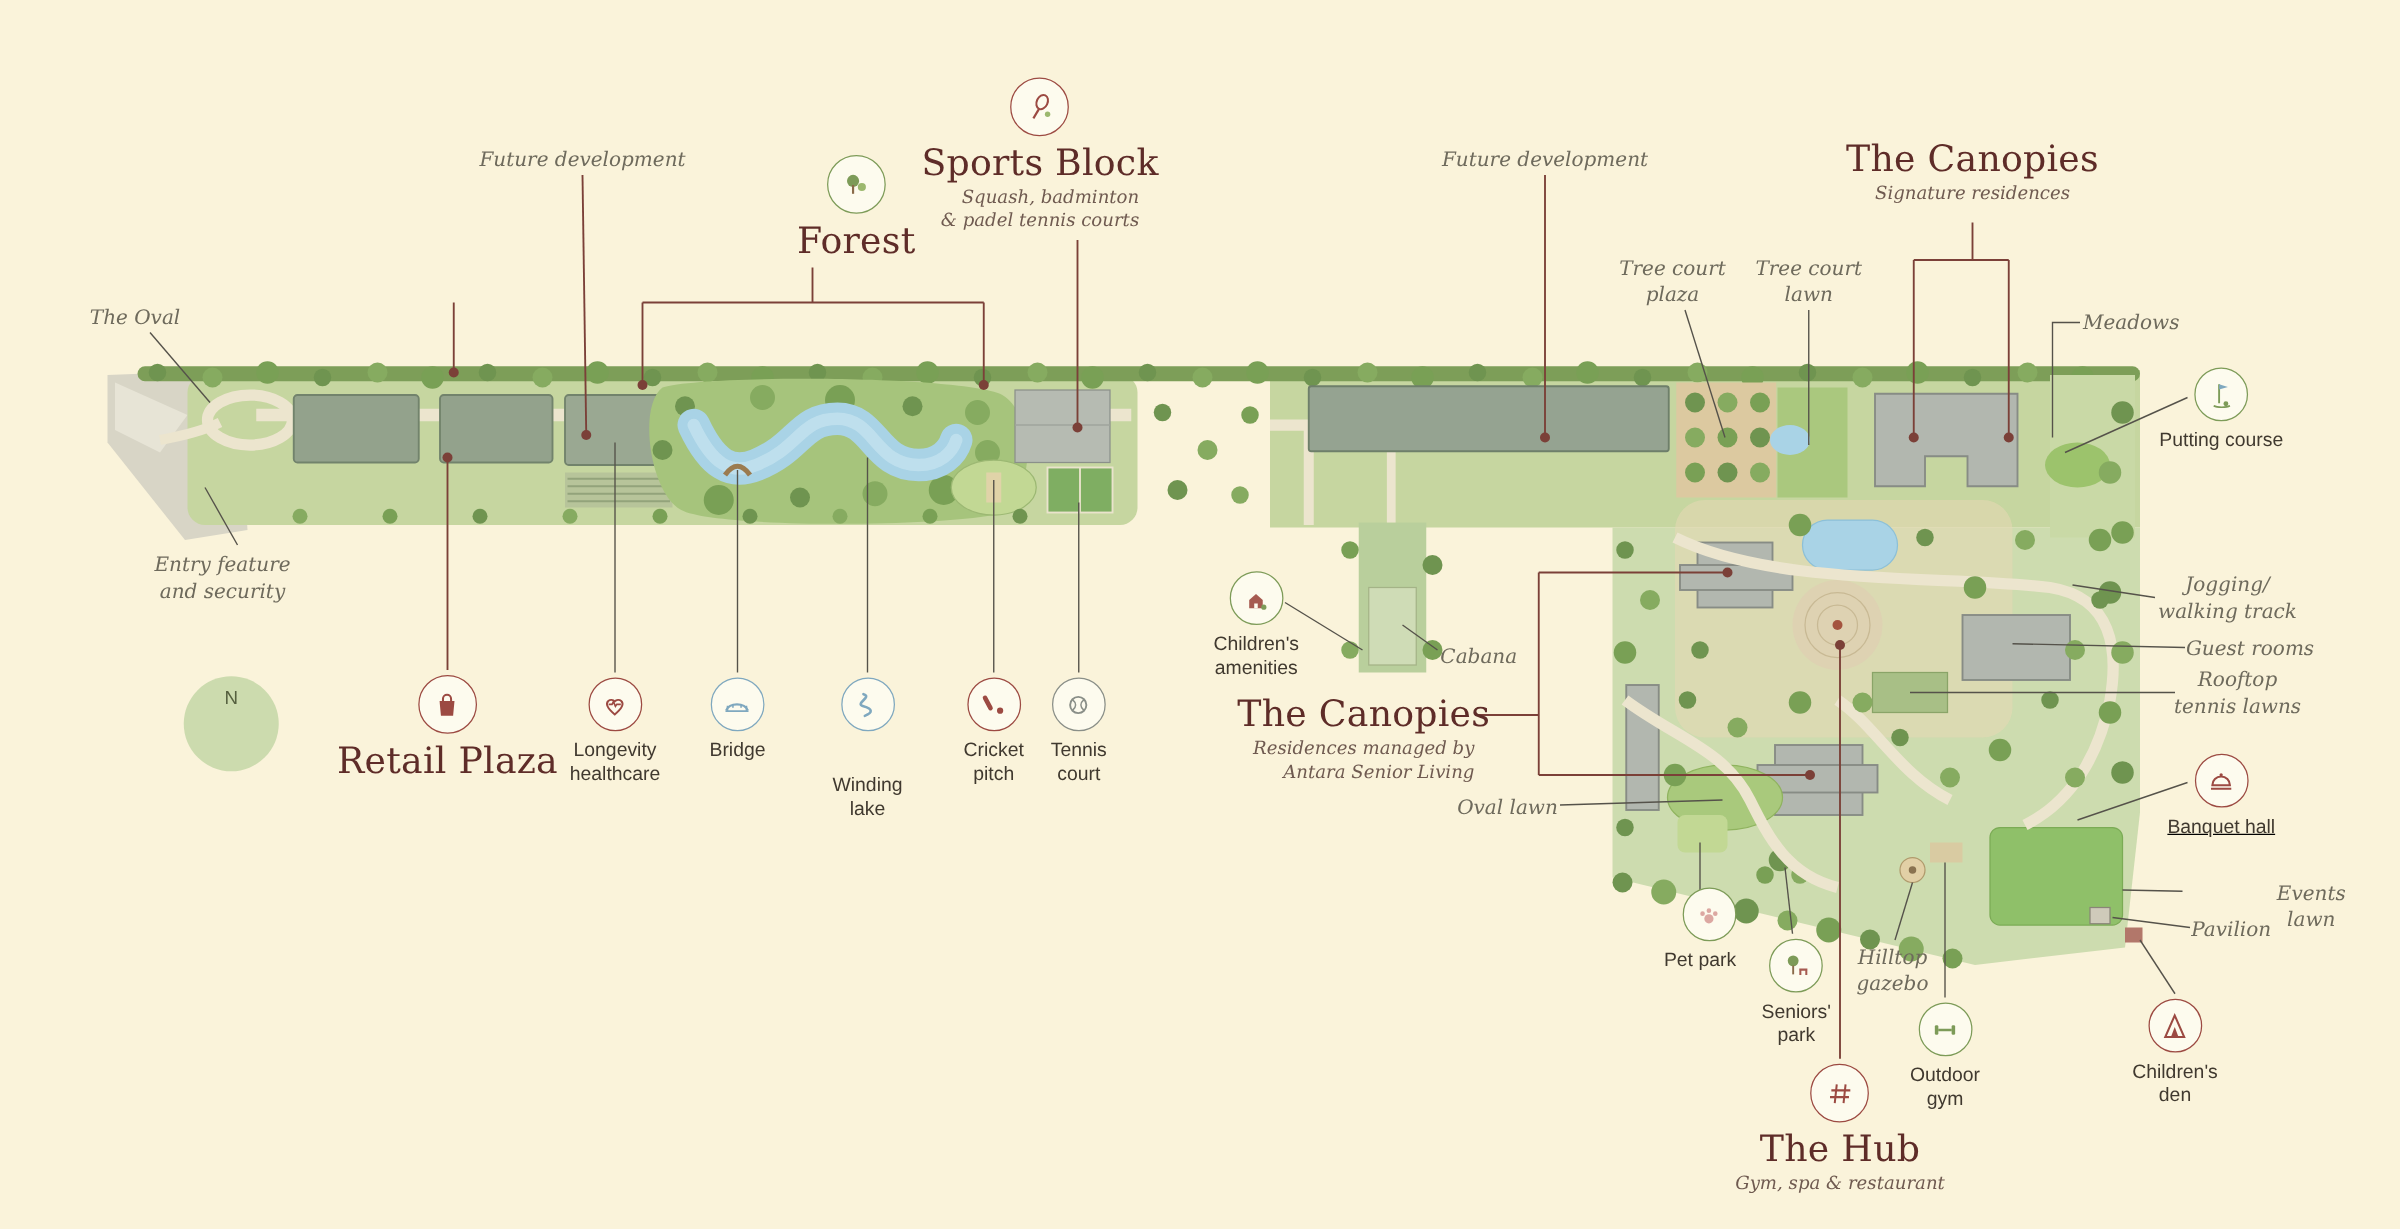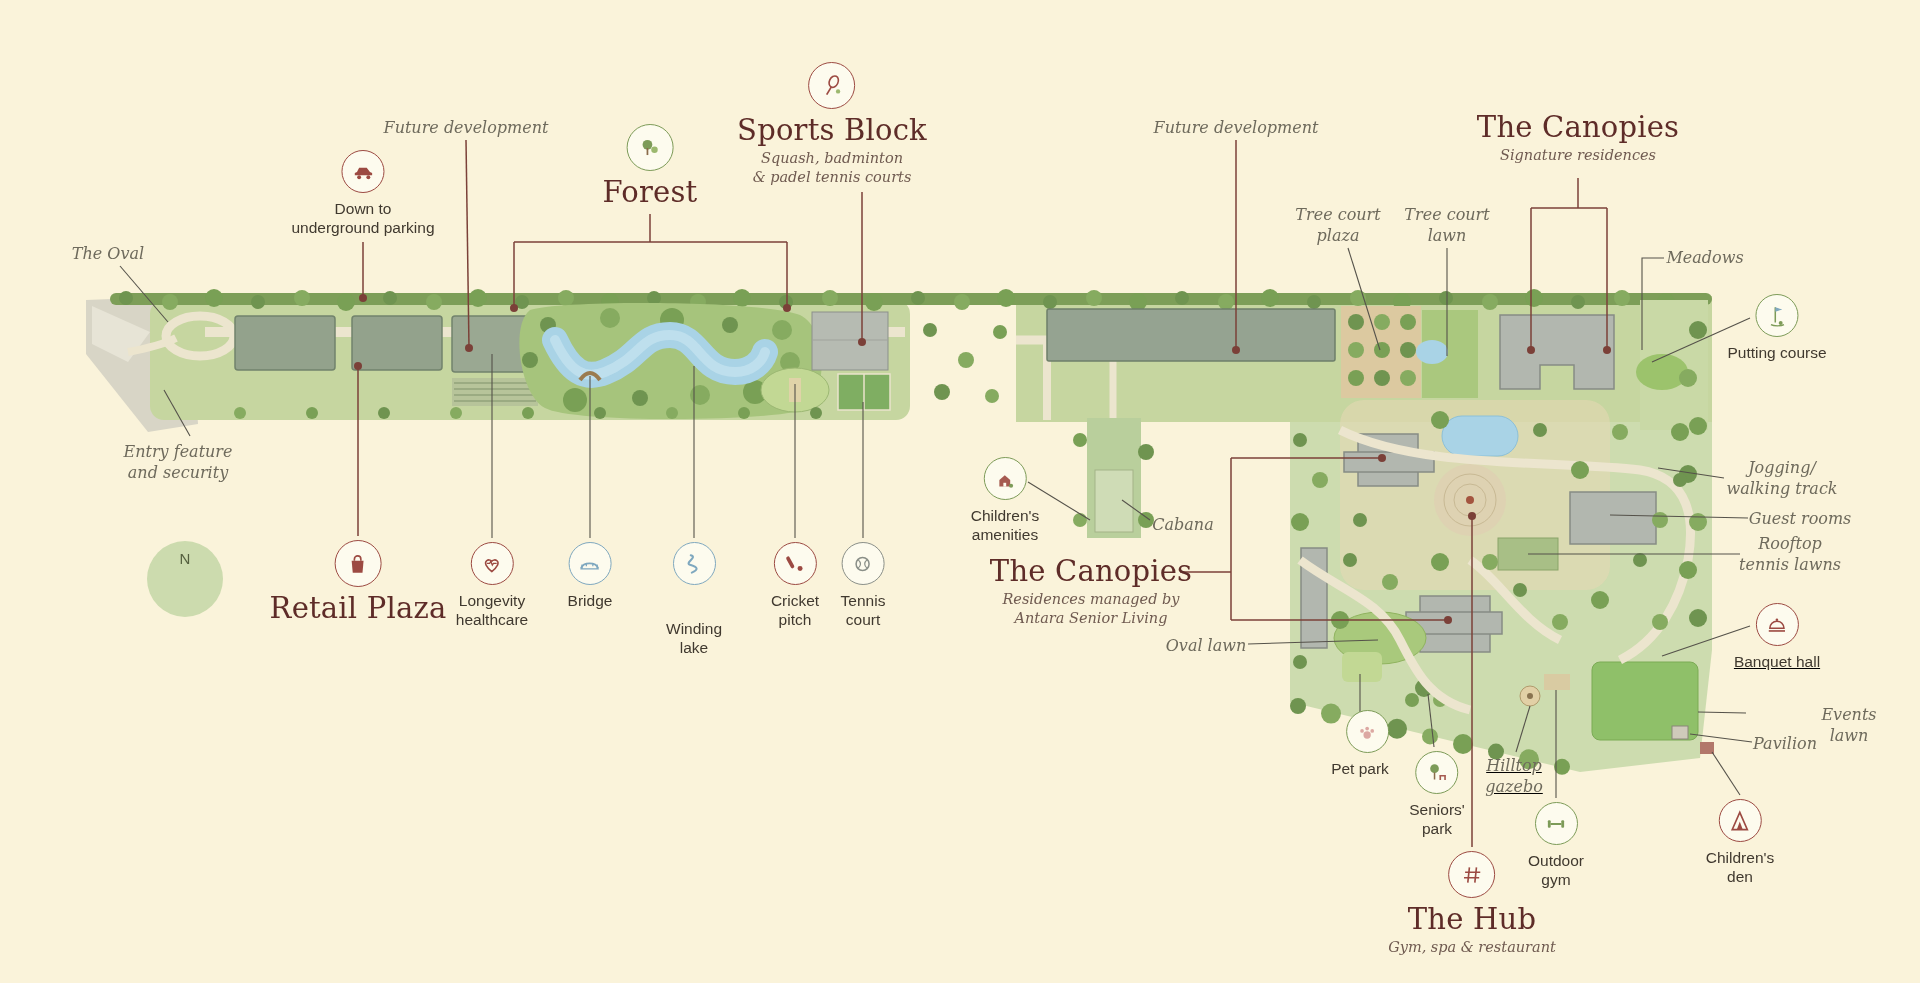--- a/index.html
+++ b/index.html
@@ -7,21 +7,21 @@
   body{background:var(--background,#faf3da);}
   .stage{position:relative;width:1920px;height:983px;overflow:hidden;
          font-family:"Liberation Sans",sans-serif;background:var(--background,#faf3da);}
   svg.layer{position:absolute;left:0;top:0;width:1920px;height:983px;}
   #map-art{z-index:1;}
   #leaders{z-index:2;}
   #labels{position:absolute;inset:0;z-index:3;}
   .map-label{position:absolute;transform:translateX(-50%);display:flex;flex-direction:column;
              align-items:center;gap:4px;text-align:center;pointer-events:none;}
   .map-label .title{white-space:pre-line;}
-  .map-label .sub{white-space:pre-line;font:italic 14.5px/1.3 "DejaVu Serif",serif;color:#6f5a50;margin-top:-1px;}
+  .map-label .sub{white-space:pre-line;font:italic 14.5px/1.3 "DejaVu Serif",serif;color:#6f5a50;margin-top:-1px;text-align:right;}
   .kind-major .title{font:29px/1.08 "DejaVu Serif",serif;color:var(--heading,#5e2c28);letter-spacing:.2px;}
   .kind-annot .title{font:italic 16px/1.3 "DejaVu Serif",serif;color:var(--annotation,#6e6a5c);}
   .kind-caption .title{font:15.5px/1.25 "Liberation Sans",sans-serif;color:var(--caption,#40392f);}
   .icon-circle{width:43px;height:43px;border-radius:50%;background:#fdfbee;border:1.5px solid currentColor;
                display:flex;align-items:center;justify-content:center;box-sizing:border-box;margin-bottom:2px;}
   .icon-circle svg{width:26px;height:26px;display:block;}
   .kind-major .icon-circle{width:47px;height:47px;}
   .maroon{color:#9c4a42;}
   .green{color:#7d9b58;}
   .blue{color:#7fa8bf;}
@@ -326,35 +326,24 @@
     </svg>
 
   <div id="labels">
       <div class="map-label kind-annot" style="left: 108px; top: 244px;">
         <div class="title">The Oval</div>
       </div>
       <div class="map-label kind-annot" style="left: 178px; top: 442px;">
         <div class="title">Entry feature
 and security</div>
       </div>
-      <div class="map-label kind-caption" style="left: 363px; top: 150px;">
-        <span class="icon-circle maroon">
-          <svg viewBox="0 0 24 24">
-            <path d="M4 15v-2l2-1 2-4h7l3 4 2 1v2z" fill="currentColor"></path>
-            <circle cx="8" cy="16.8" r="1.8" fill="currentColor"></circle>
-            <circle cx="16.5" cy="16.8" r="1.8" fill="currentColor"></circle>
-          </svg>
-        </span>
-        <div class="title">Down to
-underground parking</div>
-      </div>
       <div class="map-label kind-annot" style="left: 466px; top: 118px;">
         <div class="title">Future development</div>
       </div>
-      <div class="map-label kind-major" style="left: 650px; top: 124px;">
+      <div class="map-label kind-major" style="left: 685px; top: 124px;">
         <span class="icon-circle green">
           <svg viewBox="0 0 24 24">
             <circle cx="10" cy="9" r="4.5" fill="#7d9b58"></circle>
             <rect x="9.2" y="12" width="1.6" height="6.5" fill="#8a6b4a"></rect>
             <circle cx="16.5" cy="13.5" r="3" fill="#9cb86e"></circle>
           </svg>
         </span>
         <div class="title">Forest</div>
       </div>
       <div class="map-label kind-major" style="left: 832px; top: 62px;">
@@ -439,21 +428,21 @@
         <span class="icon-circle green">
           <svg viewBox="0 0 24 24">
             <line x1="7" y1="12" x2="17" y2="12" stroke="currentColor" stroke-width="1.9"></line>
             <rect x="4.5" y="8.5" width="2.6" height="7" rx="1" fill="currentColor"></rect>
             <rect x="16.9" y="8.5" width="2.6" height="7" rx="1" fill="currentColor"></rect>
           </svg>
         </span>
         <div class="title">Outdoor
 gym</div>
       </div>
-      <div class="map-label kind-annot" style="left: 1514px; top: 756px; text-decoration: underline;">
+      <div class="map-label kind-annot" style="left: 1514px; top: 756px;">
         <div class="title">Hilltop
 gazebo</div>
       </div>
       <div class="map-label kind-major" style="left: 1472px; top: 851px;">
         <span class="icon-circle maroon">
           <svg viewBox="0 0 24 24">
             <path d="M9.5 5L8 19M16 5l-1.5 14M5.5 9.5h14M4.5 14.5h14" stroke="currentColor" stroke-width="1.5" fill="none"></path>
           </svg>
         </span>
         <div class="title">The Hub</div>

